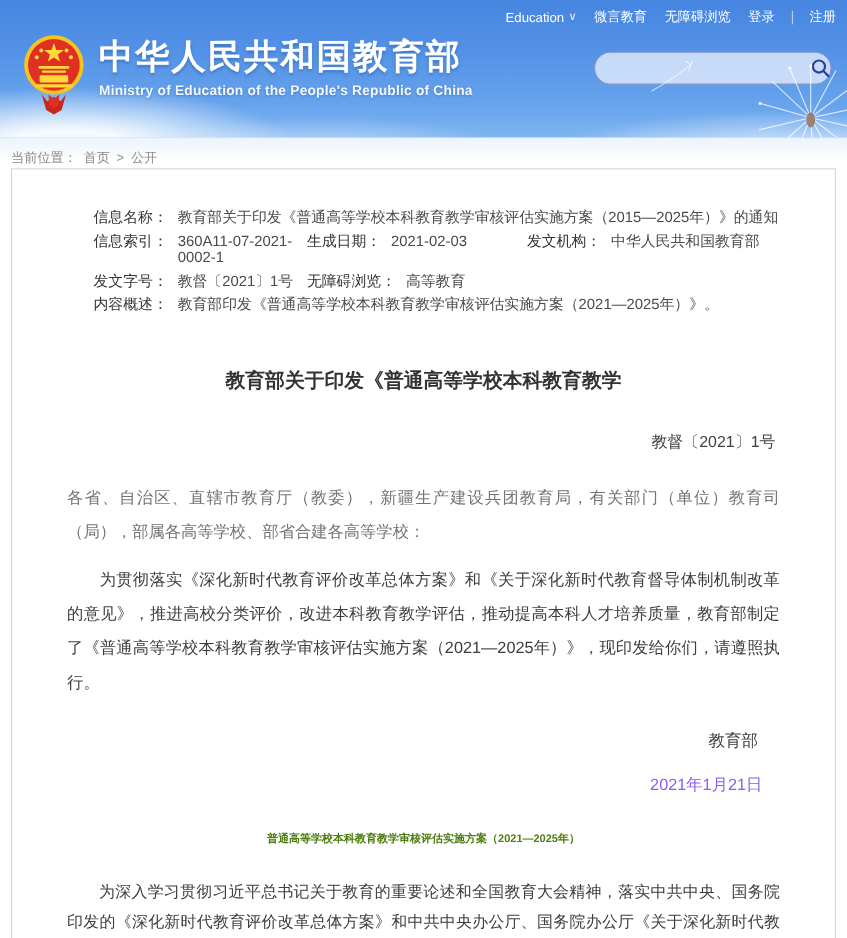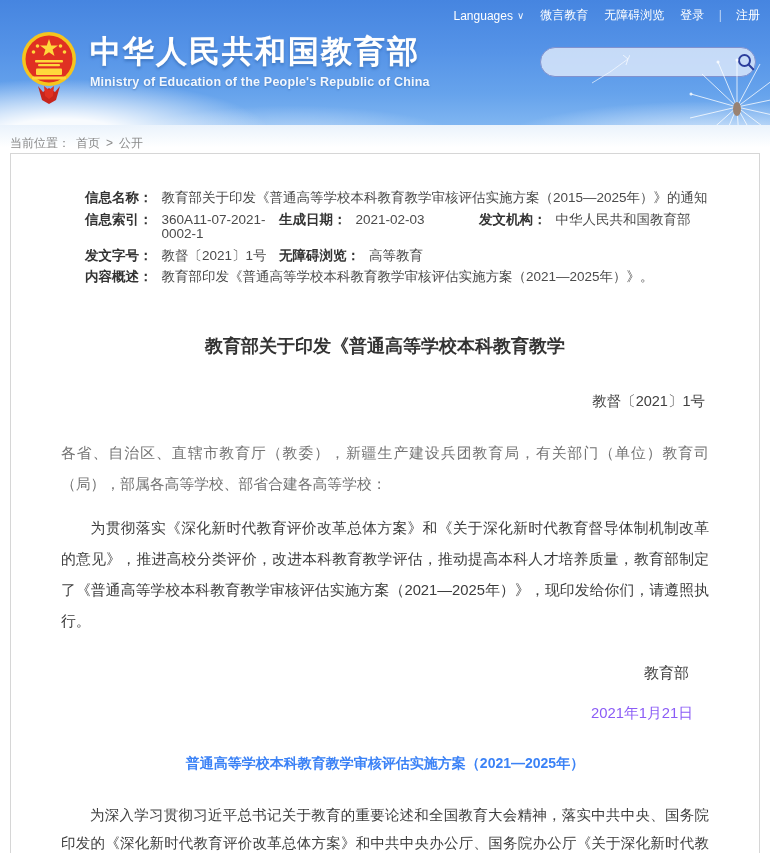--- a/index.html
+++ b/index.html
@@ -70,41 +70,41 @@
     margin: 0 10px; background: #fff;
     border: 1px solid #d6d6d6;
     padding: 37px 50px 60px 50px;
     min-height: 700px;
   }
   .meta { margin-left: 24px; font-size: 13.5px; color: #4a4a4a; }
   .meta-row { display: flex; margin-bottom: 7.5px; line-height: 1.05; }
   .meta-cell { display: flex; }
   .meta-cell.c1 { width: 194px; }
   .meta-cell.c2 { width: 200px; }
-  .meta-label { font-weight: bold; color: #333; margin-right: 9px; white-space: nowrap; }
+  .meta-label { font-weight: normal; color: #333; margin-right: 9px; white-space: nowrap; }
   .meta-value { color: #4a4a4a; }
   .doc-title {
     margin-top: 47px; text-align: center;
     font-size: 18px; font-weight: bold; color: #333; line-height: 30px;
   }
   .doc-number { margin-top: 31px; text-align: right; padding-right: 4px; font-size: 14.5px; color: #404040; }
   .salutation { margin-top: 27px; font-size: 14.8px; line-height: 31px; color: #737373; text-align: justify; }
   .para1 { margin-top: 13px; font-size: 14.8px; line-height: 31px; color: #3d3d3d; text-indent: 2em; text-align: justify; }
   .signer { margin-top: 27px; text-align: right; padding-right: 20px; font-size: 15px; color: #3d3d3d; }
   .sign-date { margin-top: 21px; text-align: right; padding-right: 16px; font-size: 14.8px; color: #8b5cf6; }
-  .attachment-title { margin-top: 32px; text-align: center; font-size: 14px; font-weight: bold; color: #3b82f6; }
+  .attachment-title { margin-top: 32px; text-align: center; font-size: 10px; font-weight: bold; color: #4d7c0f; }
   .para2 { margin-top: 29px; font-size: 14.5px; line-height: 27.5px; color: #3d3d3d; text-indent: 2em; text-align: justify; }
 </style>
 </head>
 <body>
 
 <header class="site-header">
   <nav class="topnav">
     <a class="lang">
-      <span>Languages</span>
+      <span>Education</span>
       <span class="caret">∨</span>
     </a>
     <a>微言教育</a>
     <a>无障碍浏览</a>
     <a>登录</a>
     <span class="divider">｜</span>
     <a>注册</a>
   </nav>
 
   <div class="brand">

